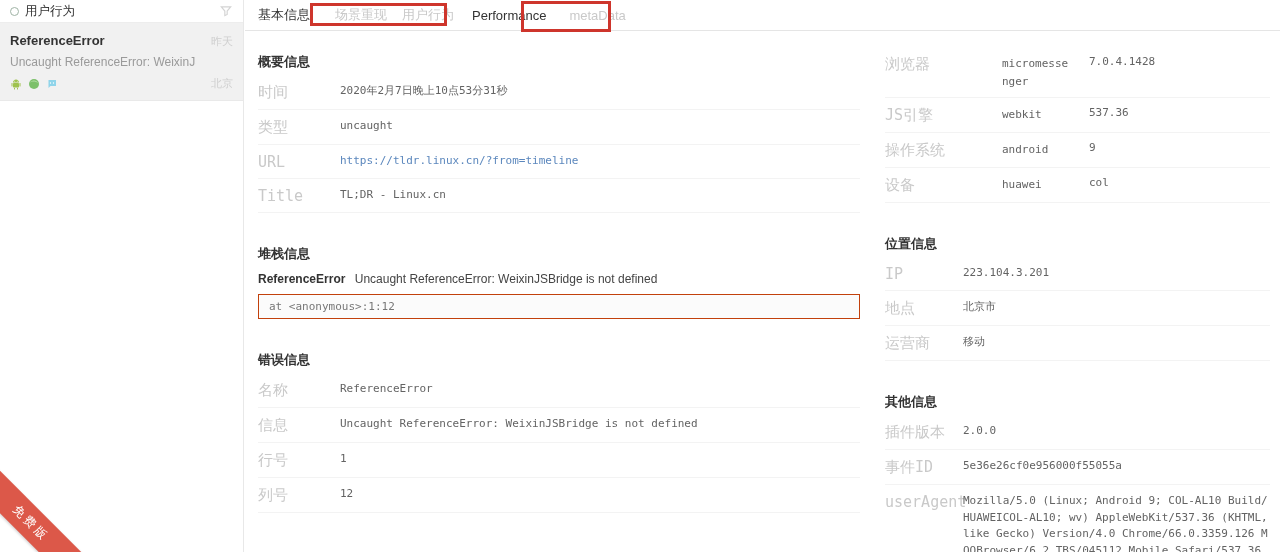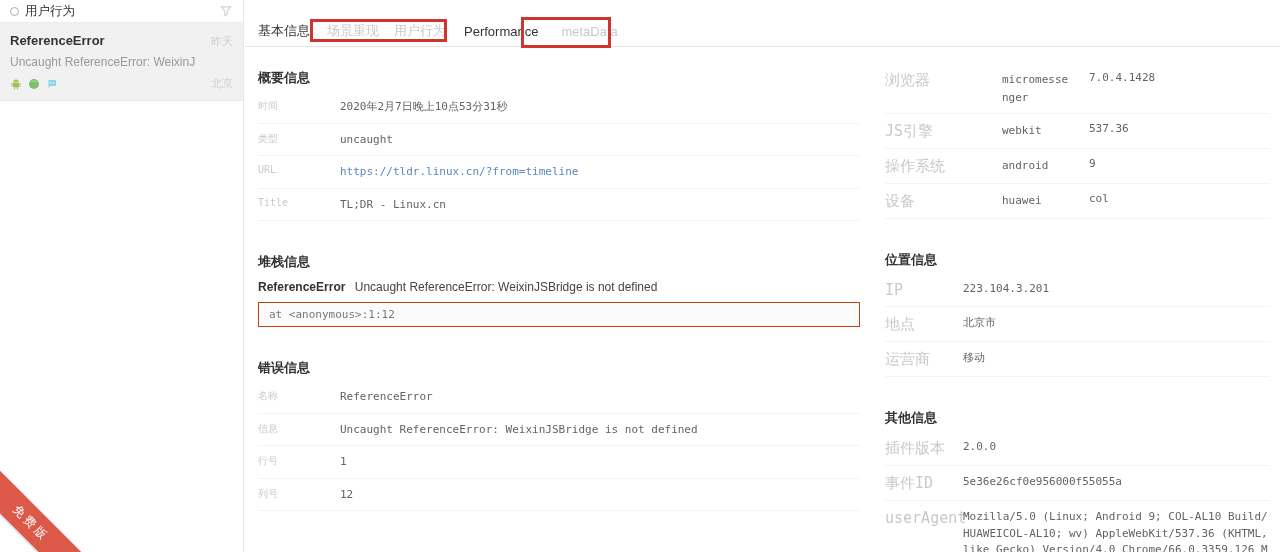--- a/index.html
+++ b/index.html
@@ -23,45 +23,45 @@
   .event-name { font-size:13px; font-weight:bold; color:#333; }
   .event-time { font-size:11px; color:#cfcfcf; }
   .event-msg { font-size:12px; color:#9a9a9a; margin-top:6px; white-space:nowrap;
                overflow:hidden; max-width:186px; }
   .event-row3 { display:flex; justify-content:space-between; align-items:center; margin-top:7px; }
   .event-icons { display:flex; gap:6px; align-items:center; }
   .event-icons svg { width:12px; height:12px; }
   .event-loc { font-size:11px; color:#cfcfcf; }
 
   
-  .main { position:absolute; left:245px; top:16px; width:1035px; height:444px; }
+  .main { position:absolute; left:245px; top:0; width:1035px; height:444px; }
   .tabbar { height:31px; display:flex; align-items:center; padding-left:13px;
             border-bottom:1px solid #e5e5e5; }
   .tab { font-size:13px; color:#333; cursor:pointer; white-space:nowrap; }
   .tab.disabled { color:#c9c9c9; }
-  .tab-1 { margin-left:17px; }
+  .tab-1 { margin-left:25px; }
   .tab-2 { margin-left:15px; }
   .tab-3 { margin-left:18px; }
   .tab-4 { margin-left:23px; }
 
   .annotation-box { position:absolute; border:3px solid #ce352c; background:transparent;
                     pointer-events:none; }
   .annotation-1 { left:65px; top:3px; width:137px; height:23px; }
   .annotation-2 { left:276px; top:1px; width:90px; height:31px; }
 
   .content { display:flex; padding:16px 0 0 13px; }
   .col-left { width:602px; }
   .col-right { width:385px; margin-left:25px; }
 
   .section { margin-bottom:26px; }
   .section-title { font-size:13px; font-weight:600; color:#333; padding:6px 0 4px 0; }
 
   .kv-row { display:flex; align-items:flex-start; padding:8px 0 7px 0;
             border-bottom:1px solid #f3f3f3; }
-  .kv-label { width:82px; flex:0 0 82px; font-size:10px; color:#c9c9c9;
+  .kv-label { width:82px; flex:0 0 82px; font-size:15px; color:#c9c9c9;
               font-family:"DejaVu Sans Mono", monospace; }
   .kv-value { font-size:11px; color:#636363;
               font-family:"DejaVu Sans Mono", monospace; line-height:1.5; }
   .kv-value.link { color:#5b87bd; cursor:pointer; }
 
   .kv3-row { display:flex; align-items:flex-start; padding:8px 0 7px 0;
              border-bottom:1px solid #f3f3f3; }
   .kv3-label { width:78px; flex:0 0 78px; font-size:15px; color:#c9c9c9;
                font-family:"DejaVu Sans Mono", monospace; }
   .kv3-v1 { width:70px; flex:0 0 70px; margin-right:17px; word-break:break-all;

